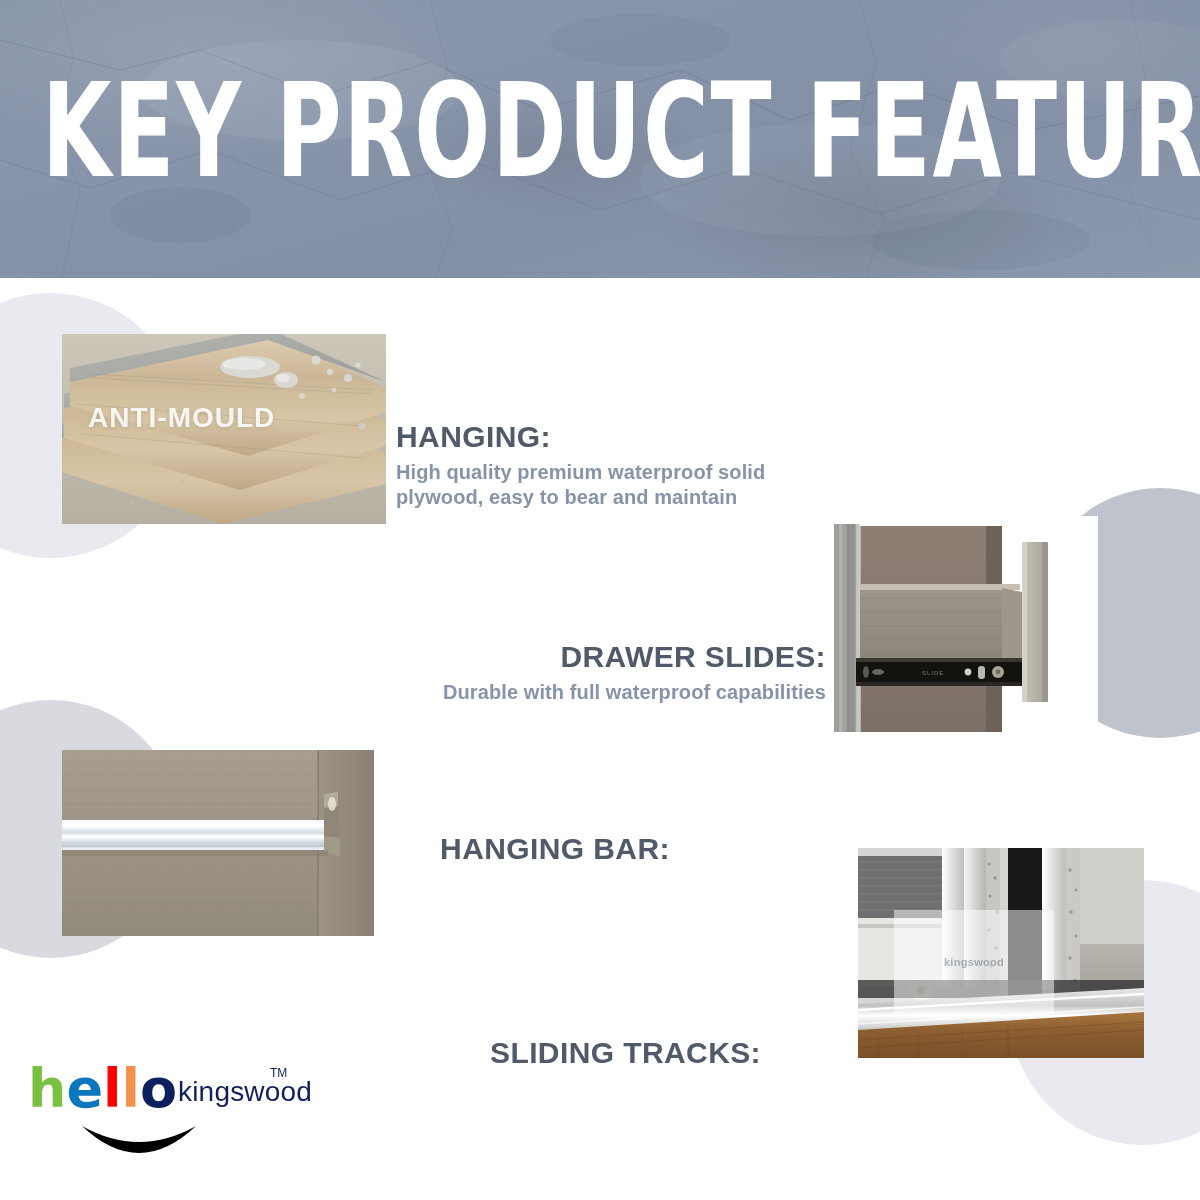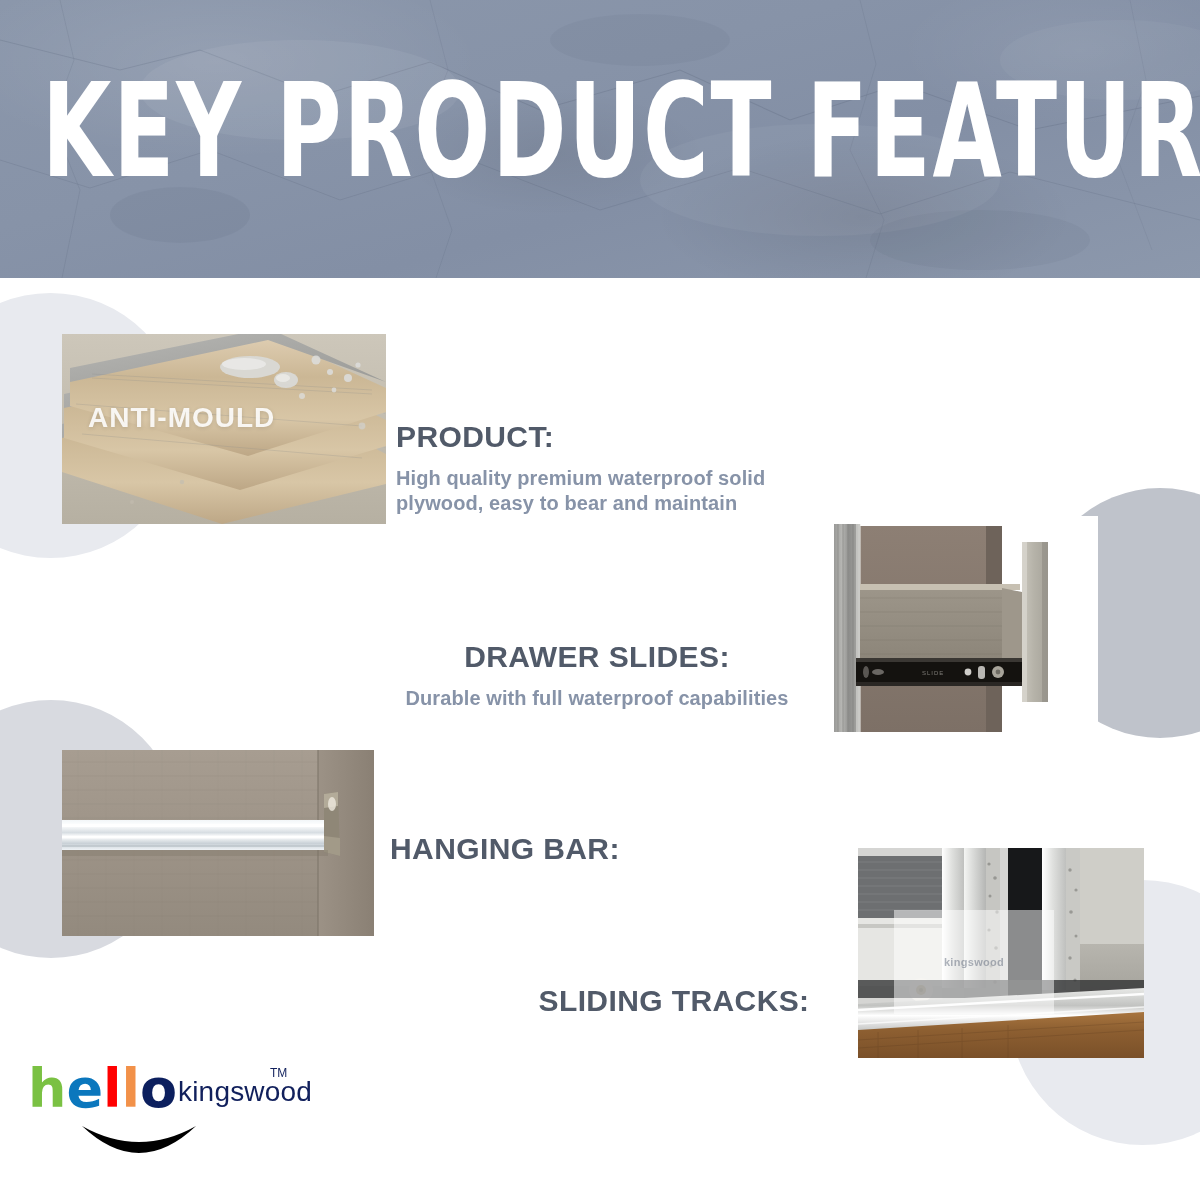--- a/index.html
+++ b/index.html
@@ -80,28 +80,28 @@
     font-size:11px;font-weight:700;color:rgba(80,90,110,.45);letter-spacing:.3px;}
 
   
   .txt{position:absolute;}
   .txt h3{
     margin:0;
     font-size:30px;font-weight:700;letter-spacing:.4px;
     color:#515a69;line-height:1.12;
   }
   .txt p{
-    margin:12px 0 0 0;
+    margin:6px 0 0 0;
     font-size:20px;font-weight:700;letter-spacing:.1px;
     color:#8793a8;line-height:1.28;
   }
   .t1{left:396px;top:420px;width:470px;text-align:left;}
-  .t2{left:368px;top:640px;width:458px;text-align:center;}
-  .t3{left:390px;top:832px;width:330px;text-align:left;}
-  .t4{left:490px;top:984px;width:368px;text-align:center;}
+  .t2{left:368px;top:640px;width:458px;text-align:right;}
+  .t3{left:390px;top:832px;width:330px;text-align:center;}
+  .t4{left:490px;top:1036px;width:368px;text-align:left;}
 
   
   .logo{position:absolute;left:28px;top:1062px;width:270px;height:108px;}
   .logo-word{position:absolute;left:0;top:0;height:52px;display:flex;align-items:flex-end;}
   .lg-letter{font-family:"DejaVu Sans","Liberation Sans",sans-serif;font-weight:700;font-size:54px;line-height:.92;}
   .lg-h{color:#7ac143;}
   .lg-e{color:#0b77bd;}
   .lg-l1{color:#ff0000;}
   .lg-l2{color:#f29149;}
   .lg-o{color:#0c1f5e;}
@@ -426,21 +426,21 @@
         <line x1="20" y1="184" x2="20" y2="210"></line>
           <line x1="60" y1="182" x2="60" y2="210"></line>
         <line x1="104" y1="180" x2="104" y2="210"></line>
           <line x1="150" y1="177" x2="150" y2="210"></line>
       </g>
     </svg>
     <div class="wm">kingswood</div>
   </div>
 
   <div class="txt t1">
-    <h3>PRODUCT:</h3>
+    <h3>HANGING:</h3>
     <p>High quality premium waterproof solid</p>
     <p style="margin-top:0">plywood, easy to bear and maintain</p>
   </div>
 
   <div class="txt t2">
     <h3>DRAWER SLIDES:</h3>
     <p>Durable with full waterproof capabilities</p>
   </div>
 
   <div class="txt t3">

